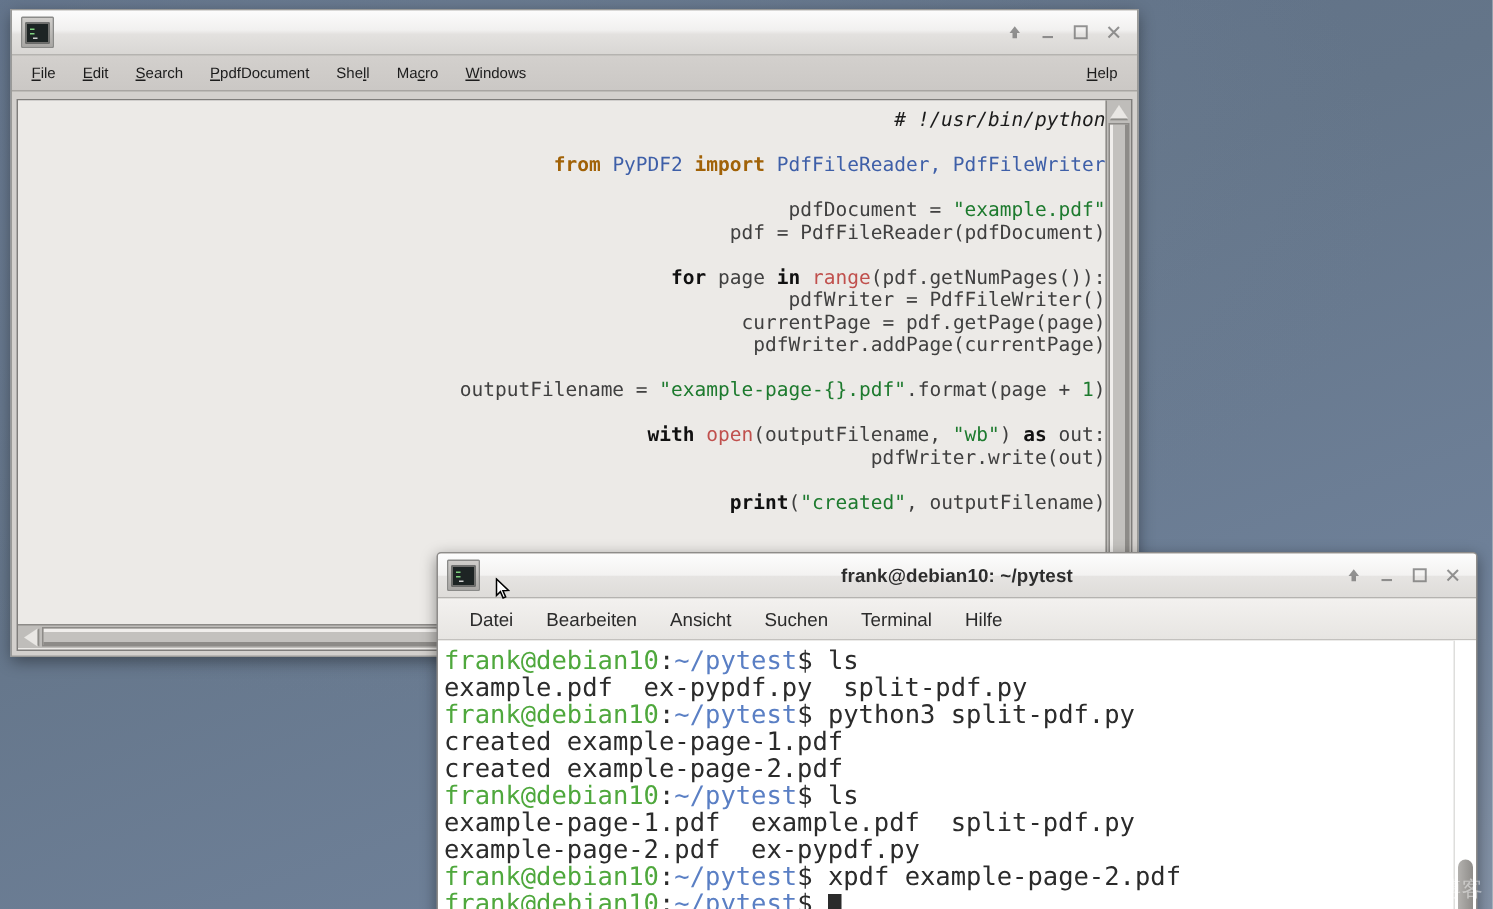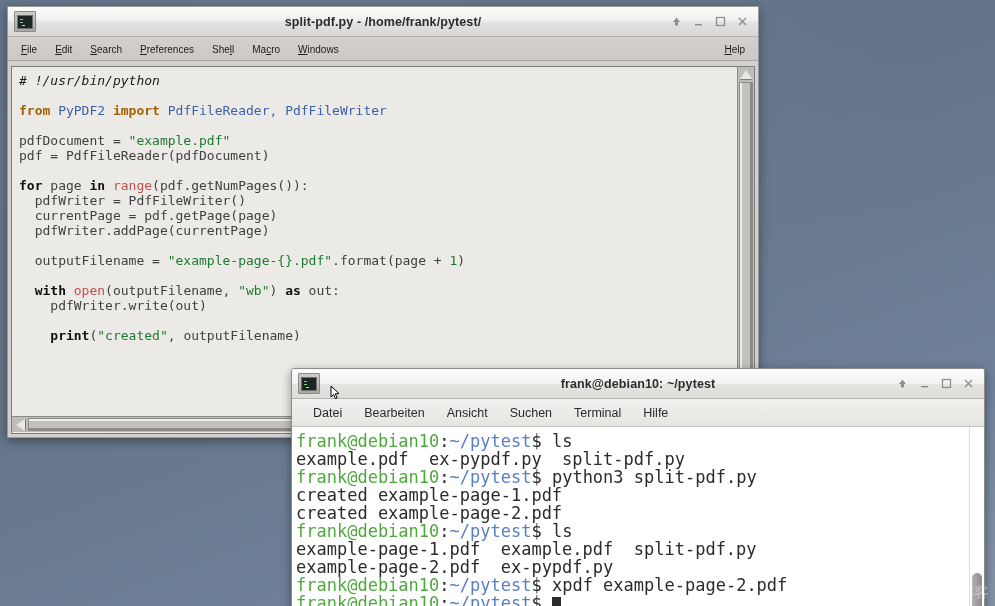--- a/index.html
+++ b/index.html
@@ -149,20 +149,21 @@
     flex: 1 1 auto;
     background: #eceae7;
     overflow: hidden;
     padding: 6px 0 0 7px;
     box-sizing: border-box;
     font-family: "DejaVu Sans Mono", "Liberation Mono", monospace;
     font-size: 13px;
     line-height: 15px;
     color: #111;
     white-space: pre;
+    text-align: right;
   }
   #code-area .ln { height: 15px; }
   .kw   { color: #a16207; font-weight: bold; }
   .kwb  { color: #111; font-weight: bold; }
   .bi   { color: #c0504d; }
   .str  { color: #1d7a2e; }
   .cmt  { color: #1b1b1b; font-style: italic; }
   .mod  { color: #3e5fa8; }
   .def  { color: #404040; }
 
@@ -317,21 +318,20 @@
 <body>
 
 <div id="desktop"></div>
 
 <div class="window" id="editor-window">
 
   <div class="titlebar">
     <div class="win-icon">
       <div class="screen"></div>
     </div>
-    <div class="title">split-pdf.py - /home/frank/pytest/</div>
     <div class="win-buttons">
       <div class="wbtn">
         <svg width="13" height="13" viewBox="0 0 13 13">
             <path d="M6.5 2.5 L10 7 L8 7 L8 10.5 L5 10.5 L5 7 L3 7 Z" fill="#6d6d6d"></path>
           </svg>
       </div>
       <div class="wbtn">
         <svg width="13" height="13" viewBox="0 0 13 13">
             <rect x="3" y="9" width="7" height="1.4" fill="#6d6d6d"></rect>
           </svg>
@@ -346,21 +346,21 @@
             <path d="M3 3 L10 10 M10 3 L3 10" stroke="#6d6d6d" stroke-width="1.4" fill="none"></path>
           </svg>
       </div>
     </div>
   </div>
 
   <div class="menubar">
     <div class="mi"><span></span><u>F</u><span>ile</span></div>
     <div class="mi"><span></span><u>E</u><span>dit</span></div>
     <div class="mi"><span></span><u>S</u><span>earch</span></div>
-    <div class="mi"><span></span><u>P</u><span>references</span></div>
+    <div class="mi"><span></span><u>P</u><span>pdfDocument</span></div>
     <div class="mi"><span>She</span><u>l</u><span>l</span></div>
     <div class="mi"><span>Ma</span><u>c</u><span>ro</span></div>
     <div class="mi"><span></span><u>W</u><span>indows</span></div>
     <div class="spacer"></div>
     <div class="mi"><span></span><u>H</u><span>elp</span></div>
   </div>
 
   <div id="editor-body">
     <div id="editor-inner">
       <div id="code-row">

